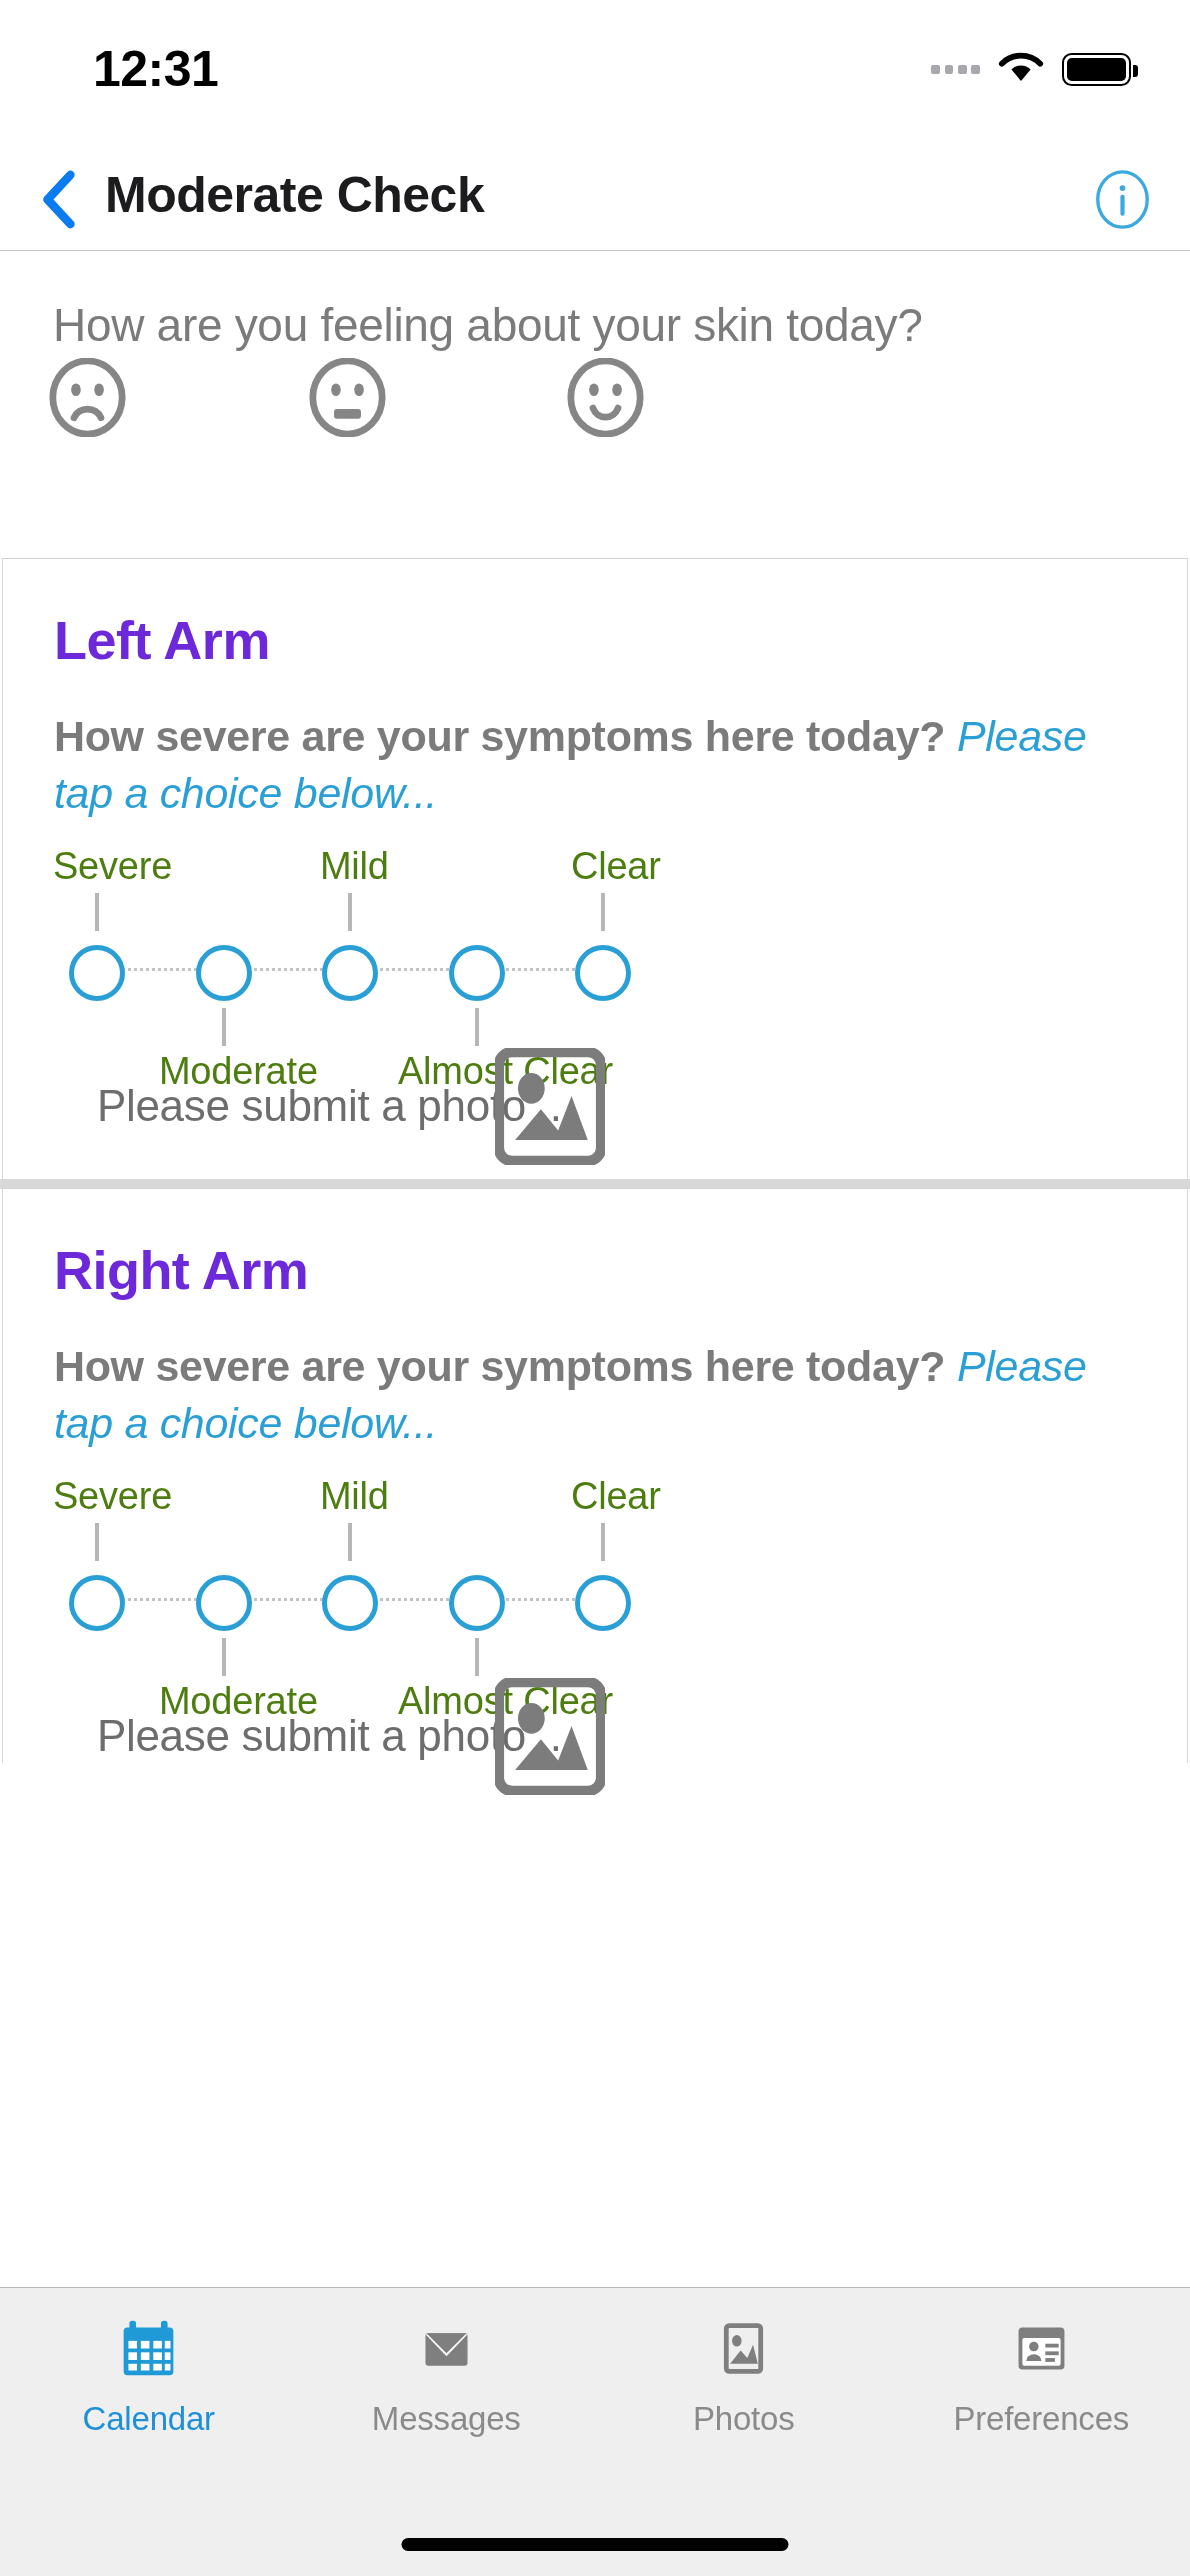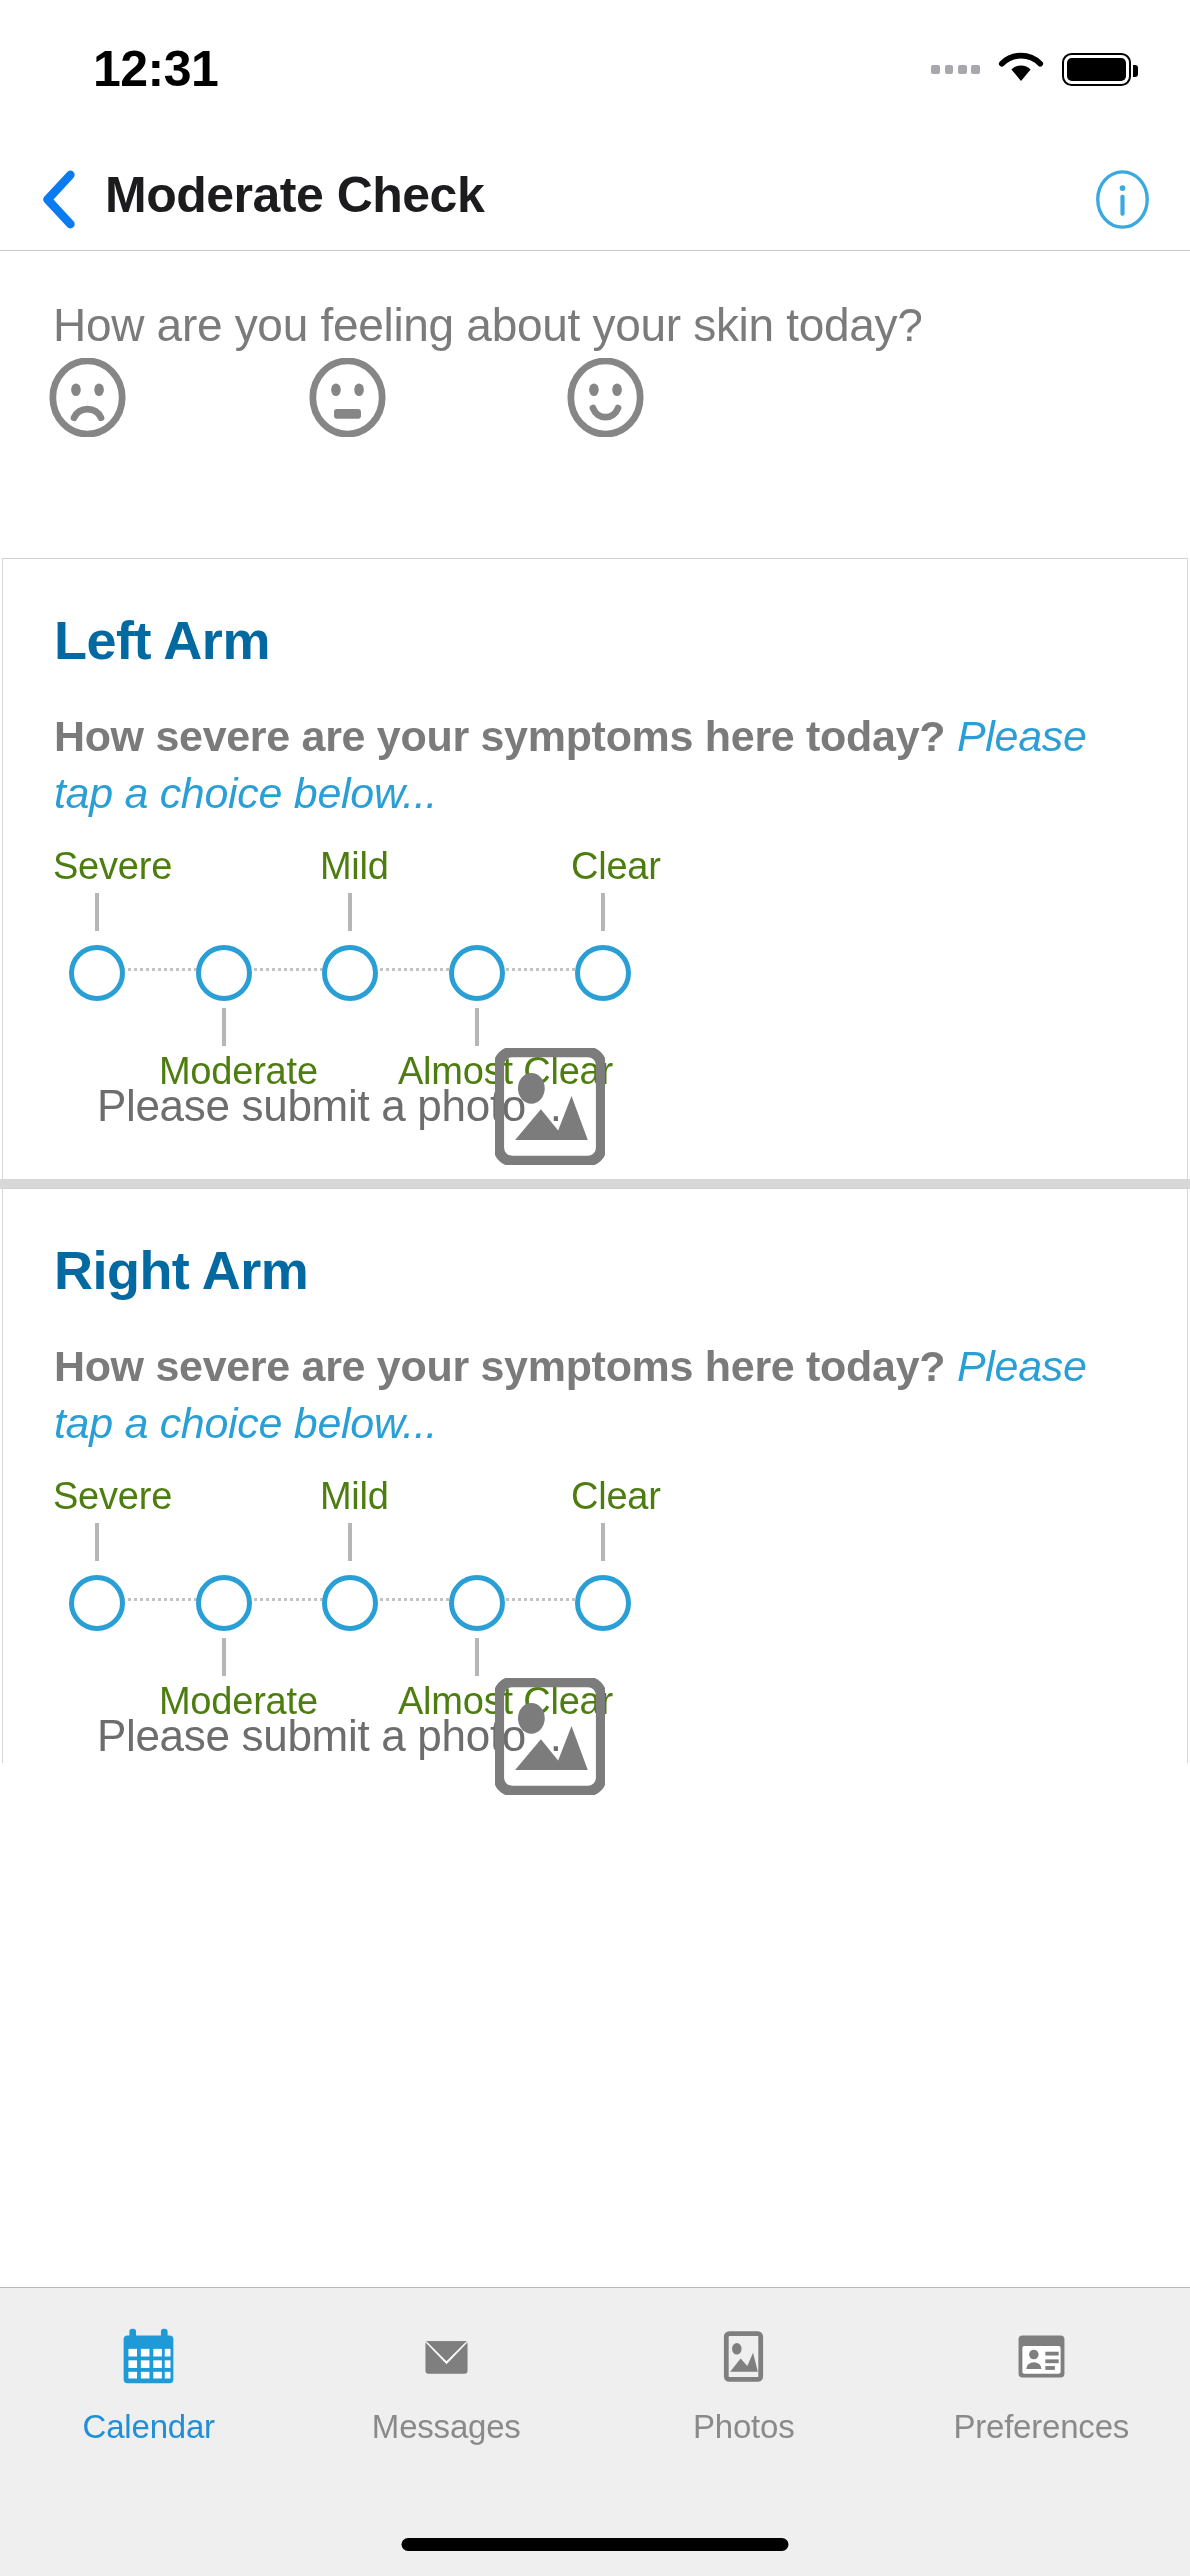--- a/index.html
+++ b/index.html
@@ -84,21 +84,21 @@
     background:#ffffff;
     border-left:1.9px solid #d8d8d8;
     border-right:1.9px solid #d8d8d8;
     border-top:1.9px solid #d2d2d2;
   }
   .card-sep {
     position:absolute; left:0; width:1190px; height:9.6px; background:#d8d8d8;
   }
   .card-title {
     position:absolute; left:51px;
-    font-size:54px; font-weight:700; color:#0369a1; letter-spacing:-0.5px;
+    font-size:54px; font-weight:700; color:#6d28d9; letter-spacing:-0.5px;
   }
   .sev-q {
     position:absolute; left:51px; width:1073px;
     font-size:43px; font-weight:700; color:#7b7b7b; line-height:1.33;
     letter-spacing:-0.3px;
   }
   .sev-q em {
     font-style:italic; font-weight:400; color:#2a9fd6;
   }
 
@@ -136,21 +136,21 @@
   }
 
   
   .tabbar {
     position:absolute; left:0; bottom:0; width:1190px; height:289px;
     background:#efefef; border-top:1.9px solid #b9b9b9;
     display:flex;
   }
   .tab {
     flex:1; display:flex; flex-direction:column;
-    align-items:center; padding-top:36px;
+    align-items:center; padding-top:28px;
   }
   .tab-ico { width:65px; height:65px; display:block; }
   .tab-lbl {
     margin-top:19px; font-size:33px; color:#8a8a8a; letter-spacing:-0.2px;
   }
   .tab.active .tab-lbl { color:#1f8fd8; }
   .home-ind {
     position:absolute; left:50%; transform:translateX(-50%);
     bottom:25px; width:387px; height:13.4px;
     background:#000; border-radius:6.7px;

